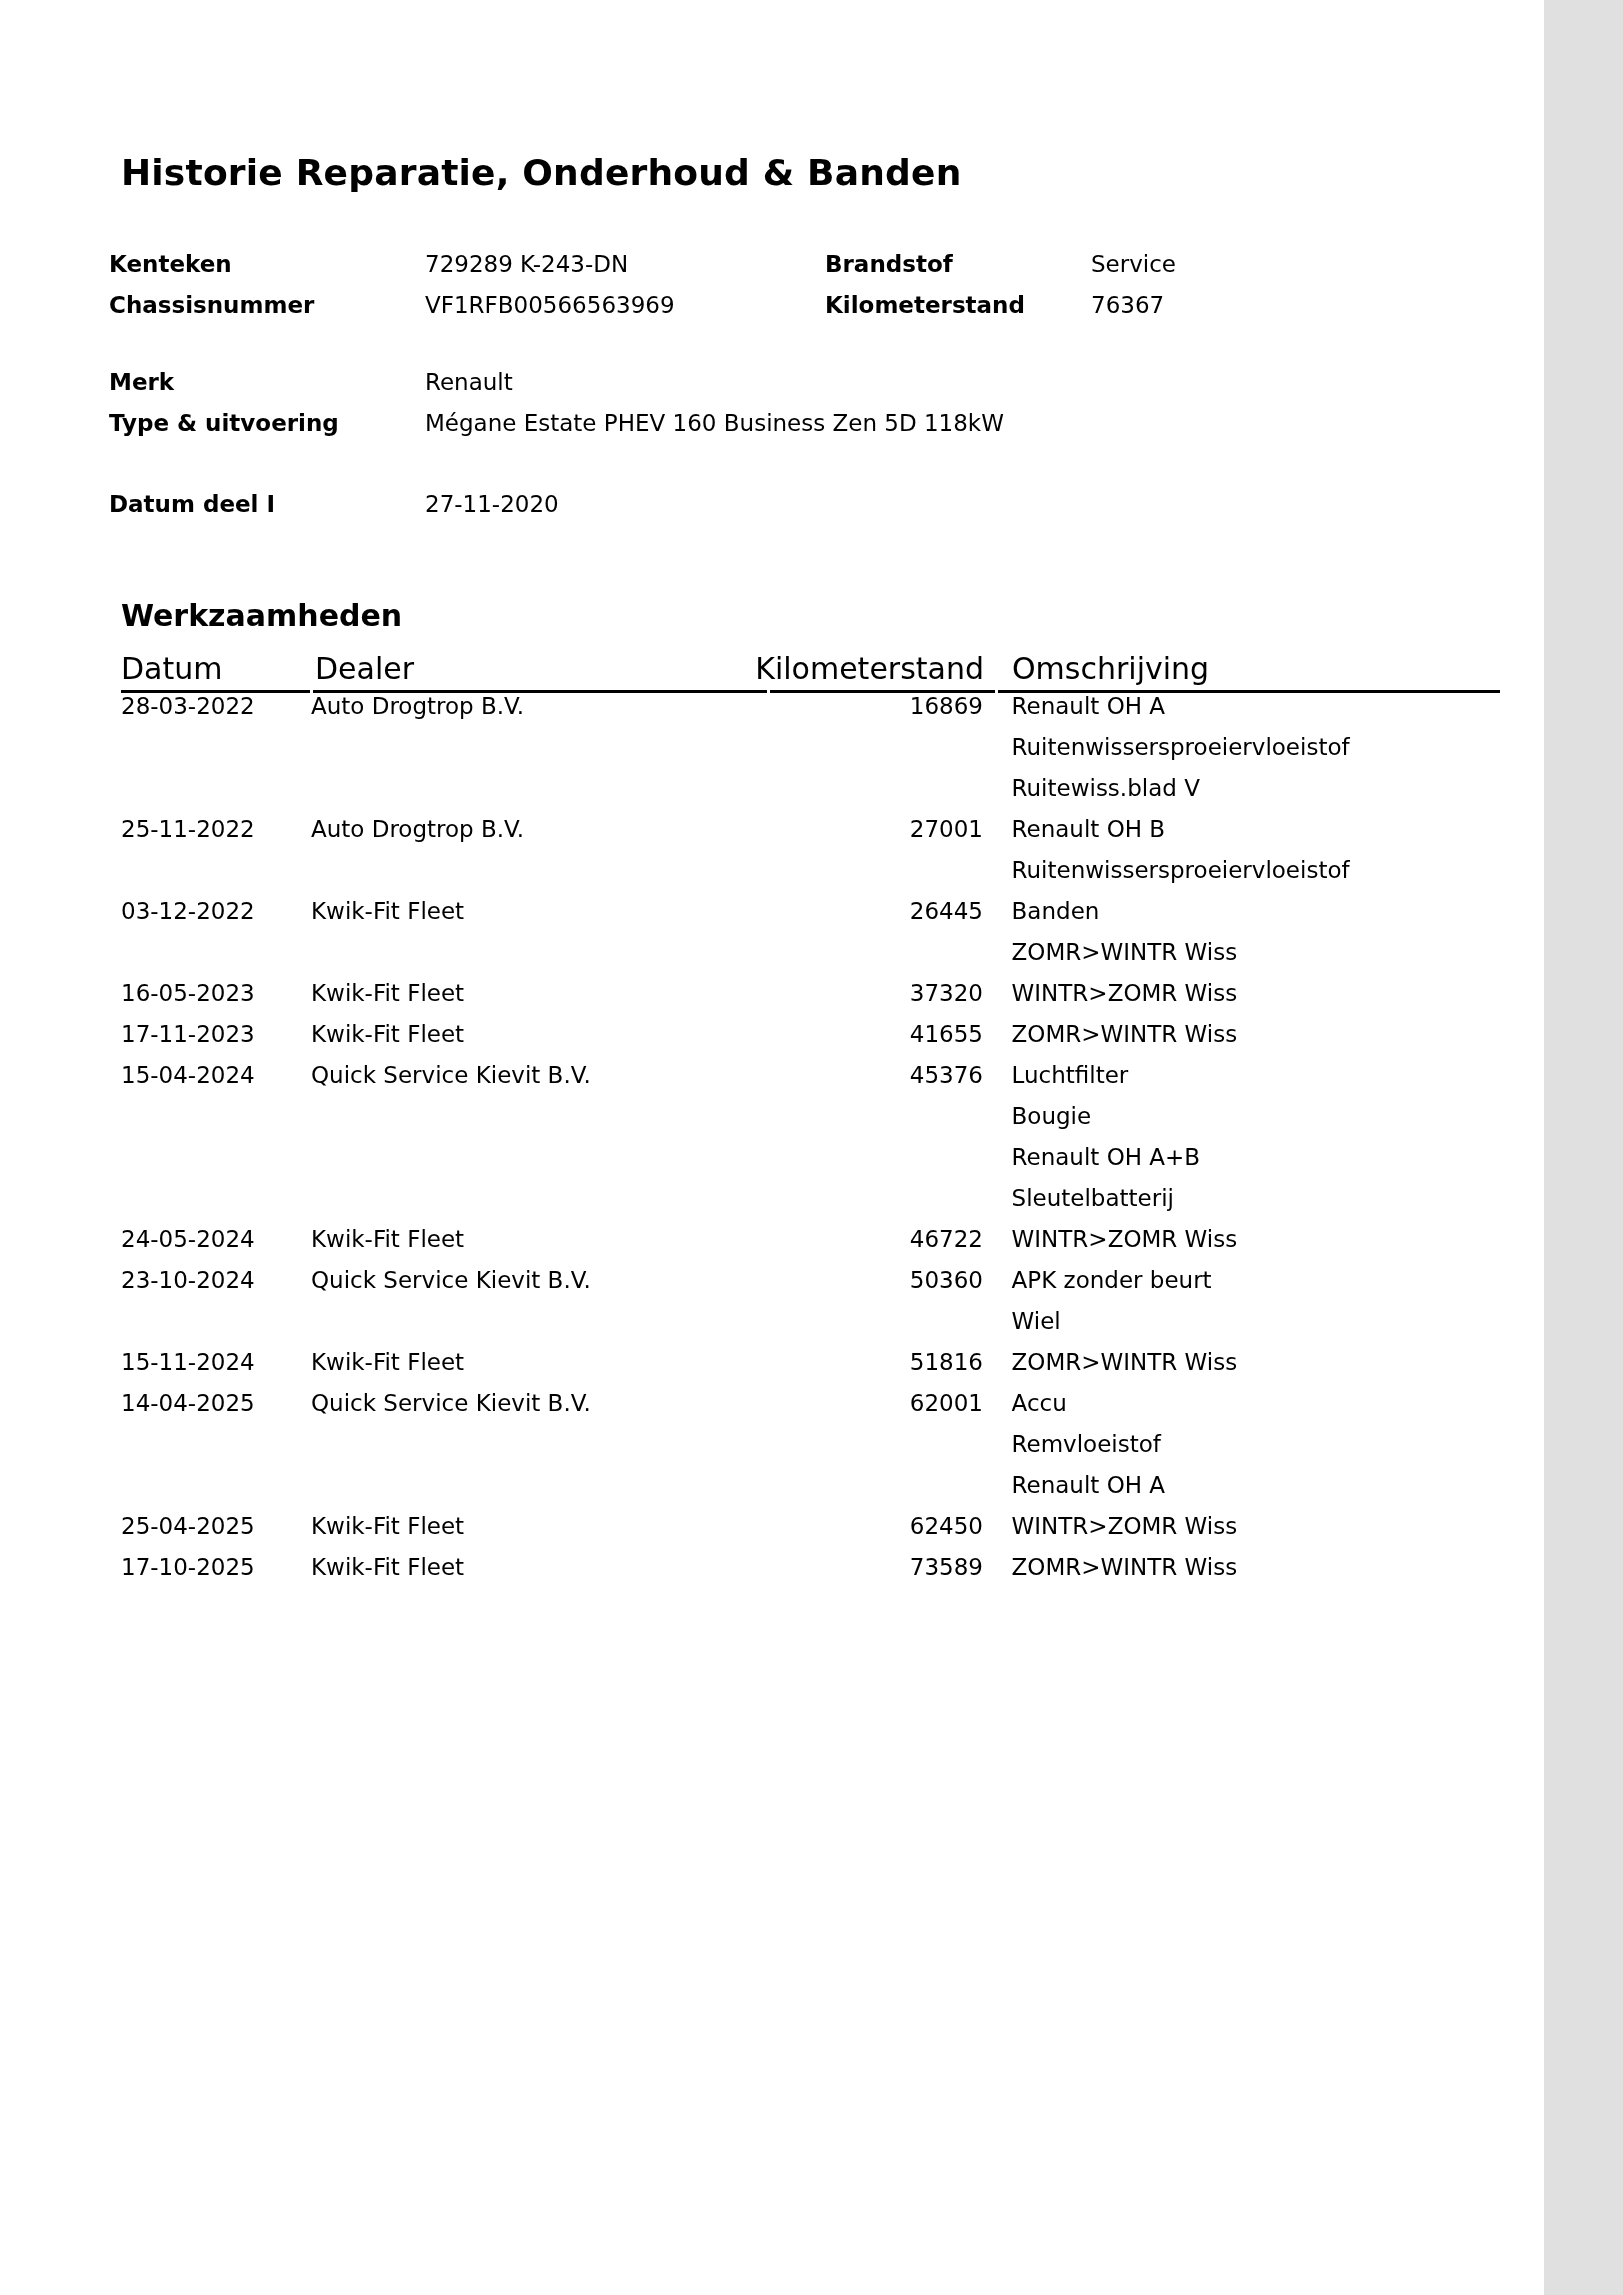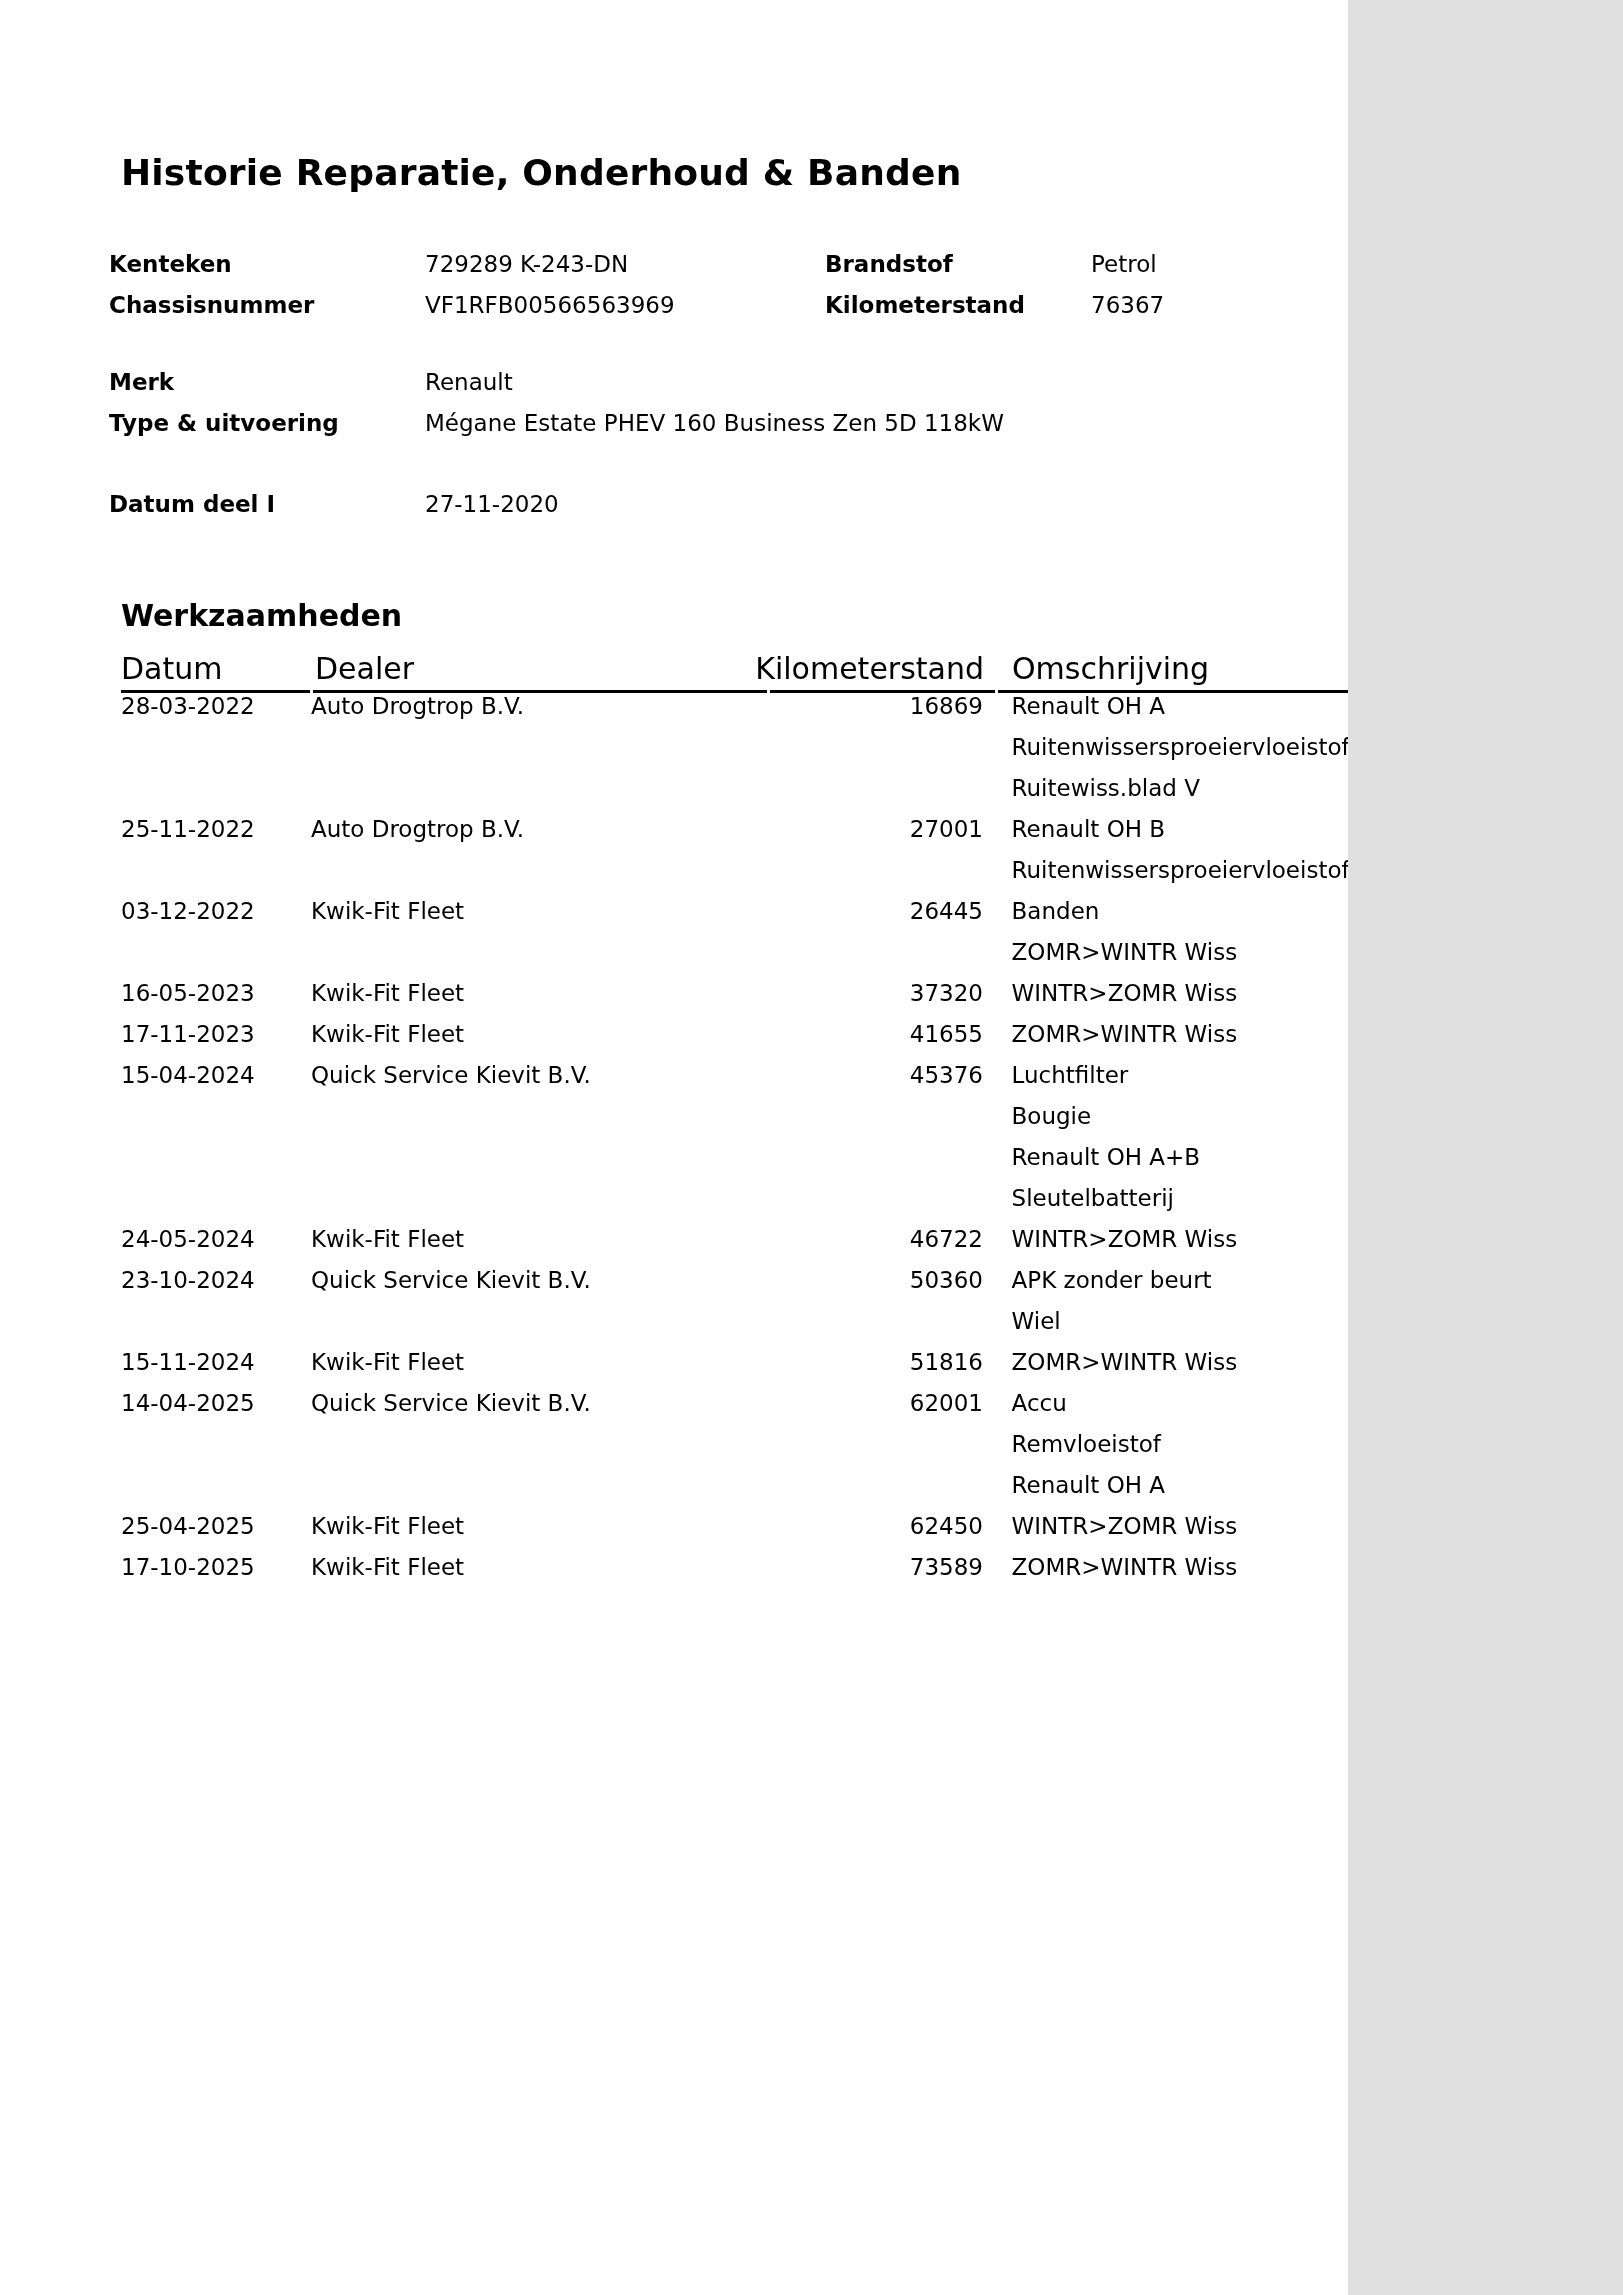--- a/index.html
+++ b/index.html
@@ -1,18 +1,18 @@
 <!DOCTYPE html>
 <html style="font-size:13.5px"><head>
 <meta charset="utf-8">
 <style>
   html,body{margin:0;padding:0;background:#e0e0e0;}
   .page{
     position:relative;
-    width:1348px;height:2295px;
+    width:1544px;height:2295px;
     background:#ffffff;
     font-family:"DejaVu Sans","Liberation Sans",sans-serif;
     color:#000000;
     overflow:hidden;
   }
   .title{
     position:absolute;left:121px;top:152px;
     font-size:36px;font-weight:700;letter-spacing:0.2px;
     white-space:nowrap;
   }
@@ -53,21 +53,21 @@
 <body>
 
 <div class="page">
 
   <div class="title">Historie Reparatie, Onderhoud &amp; Banden</div>
 
   <div class="line" style="top:244px">
     <span class="lab1">Kenteken</span>
     <span class="val1">729289 K-243-DN</span>
     <span class="lab2">Brandstof</span>
-    <span class="val2">Petrol</span>
+    <span class="val2">Service</span>
   </div>
 
   <div class="line" style="top:285px">
     <span class="lab1">Chassisnummer</span>
     <span class="val1">VF1RFB00566563969</span>
     <span class="lab2">Kilometerstand</span>
     <span class="val2">76367</span>
   </div>
 
   <div class="line" style="top:362px">

